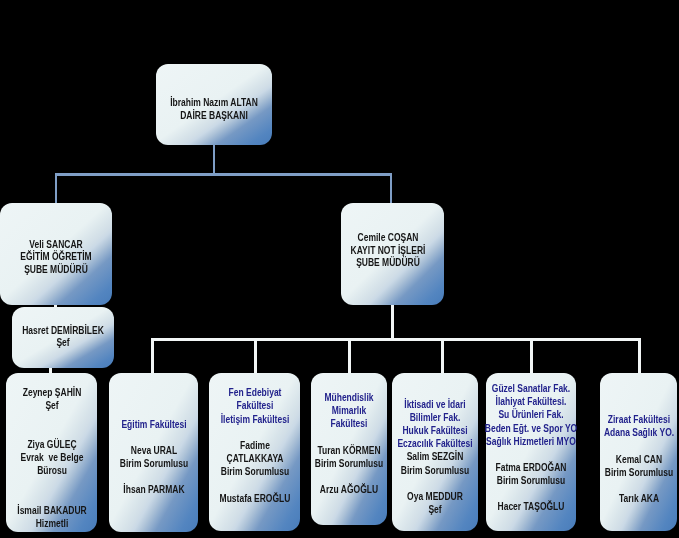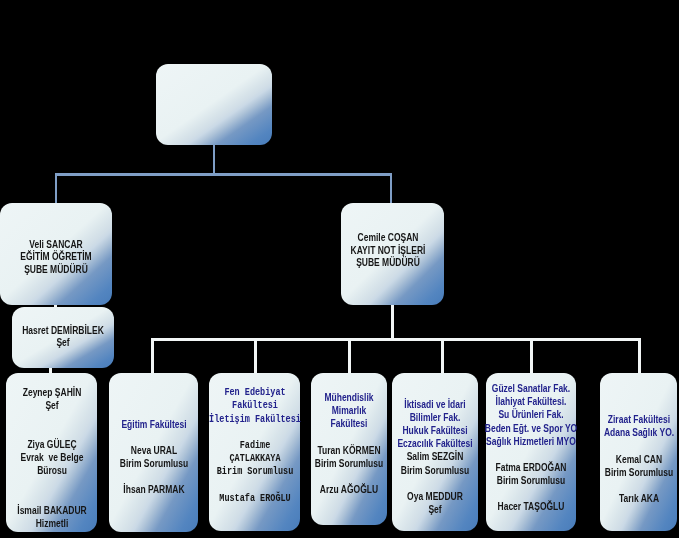--- a/index.html
+++ b/index.html
@@ -37,20 +37,24 @@
   <div class="node" style="left: 341px; top: 203px; width: 103px; height: 102px; background: linear-gradient(to right bottom, rgb(238, 245, 246) 0%, rgb(233, 242, 243) 48%, rgb(216, 228, 234) 57%, rgb(209, 222, 231) 61%, rgb(202, 217, 230) 63.5%, rgb(174, 195, 216) 68%, rgb(118, 153, 196) 76%, rgb(83, 133, 192) 90%, rgb(72, 124, 186) 100%);"></div>
   <div class="node" style="left: 12px; top: 307px; width: 102px; height: 61px; background: linear-gradient(to right bottom, rgb(238, 245, 246) 0%, rgb(233, 242, 243) 48%, rgb(216, 228, 234) 57%, rgb(209, 222, 231) 61%, rgb(202, 217, 230) 63.5%, rgb(174, 195, 216) 68%, rgb(118, 153, 196) 76%, rgb(83, 133, 192) 90%, rgb(72, 124, 186) 100%);"></div>
   <div class="node" style="left: 6px; top: 373px; width: 91px; height: 159px; background: linear-gradient(to right bottom, rgb(238, 245, 246) 0%, rgb(233, 242, 243) 48%, rgb(216, 228, 234) 57%, rgb(209, 222, 231) 61%, rgb(202, 217, 230) 63.5%, rgb(174, 195, 216) 68%, rgb(118, 153, 196) 76%, rgb(83, 133, 192) 90%, rgb(72, 124, 186) 100%);"></div>
   <div class="node" style="left: 109px; top: 373px; width: 89px; height: 159px; background: linear-gradient(to right bottom, rgb(238, 245, 246) 0%, rgb(233, 242, 243) 48%, rgb(216, 228, 234) 57%, rgb(209, 222, 231) 61%, rgb(202, 217, 230) 63.5%, rgb(174, 195, 216) 68%, rgb(118, 153, 196) 76%, rgb(83, 133, 192) 90%, rgb(72, 124, 186) 100%);"></div>
   <div class="node" style="left: 209px; top: 373px; width: 91px; height: 158px; background: linear-gradient(to right bottom, rgb(238, 245, 246) 0%, rgb(233, 242, 243) 48%, rgb(216, 228, 234) 57%, rgb(209, 222, 231) 61%, rgb(202, 217, 230) 63.5%, rgb(174, 195, 216) 68%, rgb(118, 153, 196) 76%, rgb(83, 133, 192) 90%, rgb(72, 124, 186) 100%);"></div>
   <div class="node" style="left: 311px; top: 373px; width: 76px; height: 152px; background: linear-gradient(to right bottom, rgb(238, 245, 246) 0%, rgb(233, 242, 243) 48%, rgb(216, 228, 234) 57%, rgb(209, 222, 231) 61%, rgb(202, 217, 230) 63.5%, rgb(174, 195, 216) 68%, rgb(118, 153, 196) 76%, rgb(83, 133, 192) 90%, rgb(72, 124, 186) 100%);"></div>
   <div class="node" style="left: 392px; top: 373px; width: 86px; height: 158px; background: linear-gradient(to right bottom, rgb(238, 245, 246) 0%, rgb(233, 242, 243) 48%, rgb(216, 228, 234) 57%, rgb(209, 222, 231) 61%, rgb(202, 217, 230) 63.5%, rgb(174, 195, 216) 68%, rgb(118, 153, 196) 76%, rgb(83, 133, 192) 90%, rgb(72, 124, 186) 100%);"></div>
   <div class="node" style="left: 486px; top: 373px; width: 90px; height: 158px; background: linear-gradient(to right bottom, rgb(238, 245, 246) 0%, rgb(233, 242, 243) 48%, rgb(216, 228, 234) 57%, rgb(209, 222, 231) 61%, rgb(202, 217, 230) 63.5%, rgb(174, 195, 216) 68%, rgb(118, 153, 196) 76%, rgb(83, 133, 192) 90%, rgb(72, 124, 186) 100%);"></div>
   <div class="node" style="left: 600px; top: 373px; width: 77px; height: 158px; background: linear-gradient(to right bottom, rgb(238, 245, 246) 0%, rgb(233, 242, 243) 48%, rgb(216, 228, 234) 57%, rgb(209, 222, 231) 61%, rgb(202, 217, 230) 63.5%, rgb(174, 195, 216) 68%, rgb(118, 153, 196) 76%, rgb(83, 133, 192) 90%, rgb(72, 124, 186) 100%);"></div>
   <div class="textlayer" id="textlayer">
+    <div class="lines" style="top: 96.18px; left: 64px; width: 300px;">
+      <div class="ln dark" style="font-size: 10px; line-height: 13.1px; transform: scaleX(0.85); color: rgb(21, 21, 21);">İbrahim Nazım ALTAN</div>
+      <div class="ln dark" style="font-size: 10px; line-height: 13.1px; transform: scaleX(0.85); color: rgb(21, 21, 21);">DAİRE BAŞKANI</div>
+    </div>
     <div class="lines" style="top: 238.83px; left: -94px; width: 300px;">
       <div class="ln dark" style="font-size: 10px; line-height: 12.4px; transform: scaleX(0.85); color: rgb(21, 21, 21);">Veli SANCAR</div>
       <div class="ln dark" style="font-size: 10px; line-height: 12.4px; transform: scaleX(0.85); color: rgb(21, 21, 21);">EĞİTİM ÖĞRETİM</div>
       <div class="ln dark" style="font-size: 10px; line-height: 12.4px; transform: scaleX(0.85); color: rgb(21, 21, 21);">ŞUBE MÜDÜRÜ</div>
     </div>
     <div class="lines" style="top: 231.98px; left: 238px; width: 300px;">
       <div class="ln dark" style="font-size: 10px; line-height: 12.7px; transform: scaleX(0.85); color: rgb(21, 21, 21);">Cemile COŞAN</div>
       <div class="ln dark" style="font-size: 10px; line-height: 12.7px; transform: scaleX(0.85); color: rgb(21, 21, 21);">KAYIT NOT İŞLERİ</div>
       <div class="ln dark" style="font-size: 10px; line-height: 12.7px; transform: scaleX(0.85); color: rgb(21, 21, 21);">ŞUBE MÜDÜRÜ</div>
     </div>
@@ -72,21 +76,21 @@
       <div class="ln dark" style="font-size: 10px; line-height: 13.15px; transform: scaleX(0.85); color: rgb(21, 21, 21);">Hizmetli</div>
     </div>
     <div class="lines" style="top: 418.01px; left: 3.5px; width: 300px;">
       <div class="ln blue" style="font-size: 10px; line-height: 13.05px; transform: scaleX(0.85); color: rgb(34, 34, 140);">Eğitim Fakültesi</div>
       <div class="ln dark" style="font-size: 10px; line-height: 13.05px; transform: scaleX(0.85); color: rgb(21, 21, 21);">&nbsp;</div>
       <div class="ln dark" style="font-size: 10px; line-height: 13.05px; transform: scaleX(0.85); color: rgb(21, 21, 21);">Neva URAL</div>
       <div class="ln dark" style="font-size: 10px; line-height: 13.05px; transform: scaleX(0.85); color: rgb(21, 21, 21);">Birim Sorumlusu</div>
       <div class="ln dark" style="font-size: 10px; line-height: 13.05px; transform: scaleX(0.85); color: rgb(21, 21, 21);">&nbsp;</div>
       <div class="ln dark" style="font-size: 10px; line-height: 13.05px; transform: scaleX(0.85); color: rgb(21, 21, 21);">İhsan PARMAK</div>
     </div>
-    <div class="lines" style="top: 386.23px; left: 104.5px; width: 300px; font-family: Liberation Mono, monospace;">
+    <div class="lines" style="top: 386.23px; left: 104.5px; width: 300px;">
       <div class="ln blue" style="font-size: 10px; line-height: 13.2px; transform: scaleX(0.85); color: rgb(34, 34, 140);">Fen Edebiyat</div>
       <div class="ln blue" style="font-size: 10px; line-height: 13.2px; transform: scaleX(0.85); color: rgb(34, 34, 140);">Fakültesi</div>
       <div class="ln blue" style="font-size: 10px; line-height: 13.2px; transform: scaleX(0.85); color: rgb(34, 34, 140);">İletişim Fakültesi</div>
       <div class="ln dark" style="font-size: 10px; line-height: 13.2px; transform: scaleX(0.85); color: rgb(21, 21, 21);">&nbsp;</div>
       <div class="ln dark" style="font-size: 10px; line-height: 13.2px; transform: scaleX(0.85); color: rgb(21, 21, 21);">Fadime</div>
       <div class="ln dark" style="font-size: 10px; line-height: 13.2px; transform: scaleX(0.85); color: rgb(21, 21, 21);">ÇATLAKKAYA</div>
       <div class="ln dark" style="font-size: 10px; line-height: 13.2px; transform: scaleX(0.85); color: rgb(21, 21, 21);">Birim Sorumlusu</div>
       <div class="ln dark" style="font-size: 10px; line-height: 13.2px; transform: scaleX(0.85); color: rgb(21, 21, 21);">&nbsp;</div>
       <div class="ln dark" style="font-size: 10px; line-height: 13.2px; transform: scaleX(0.85); color: rgb(21, 21, 21);">Mustafa EROĞLU</div>
     </div>

